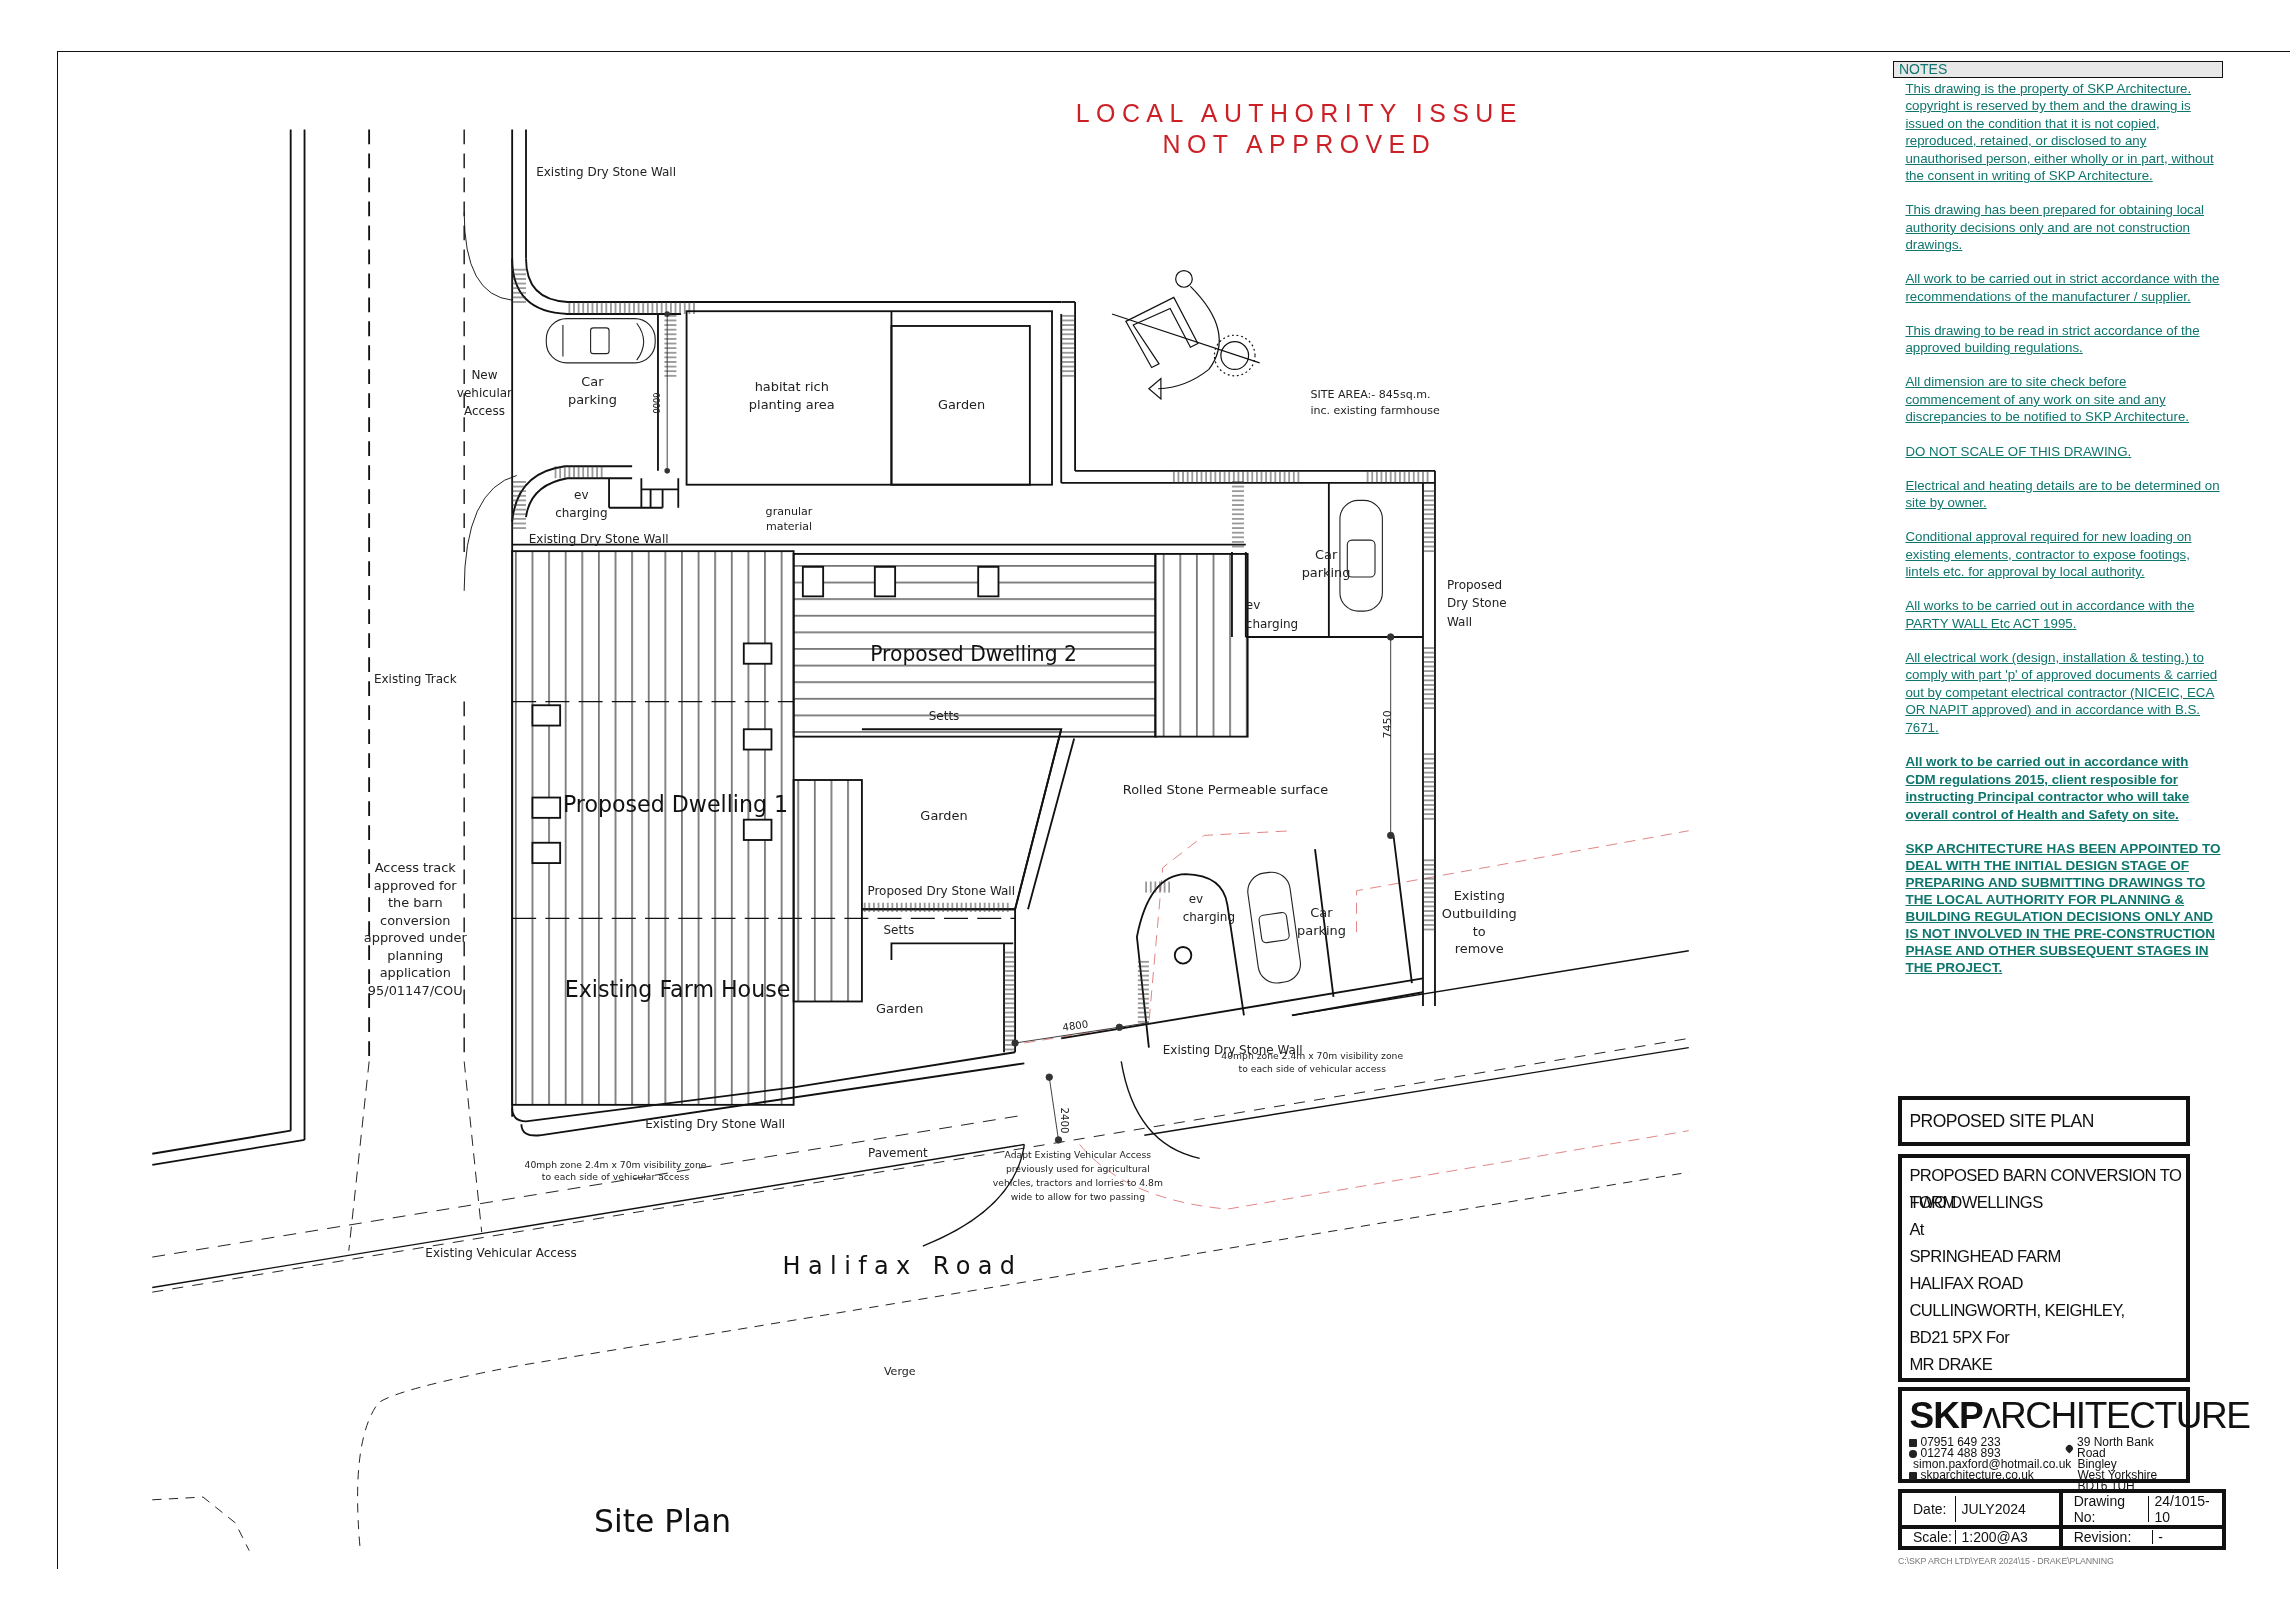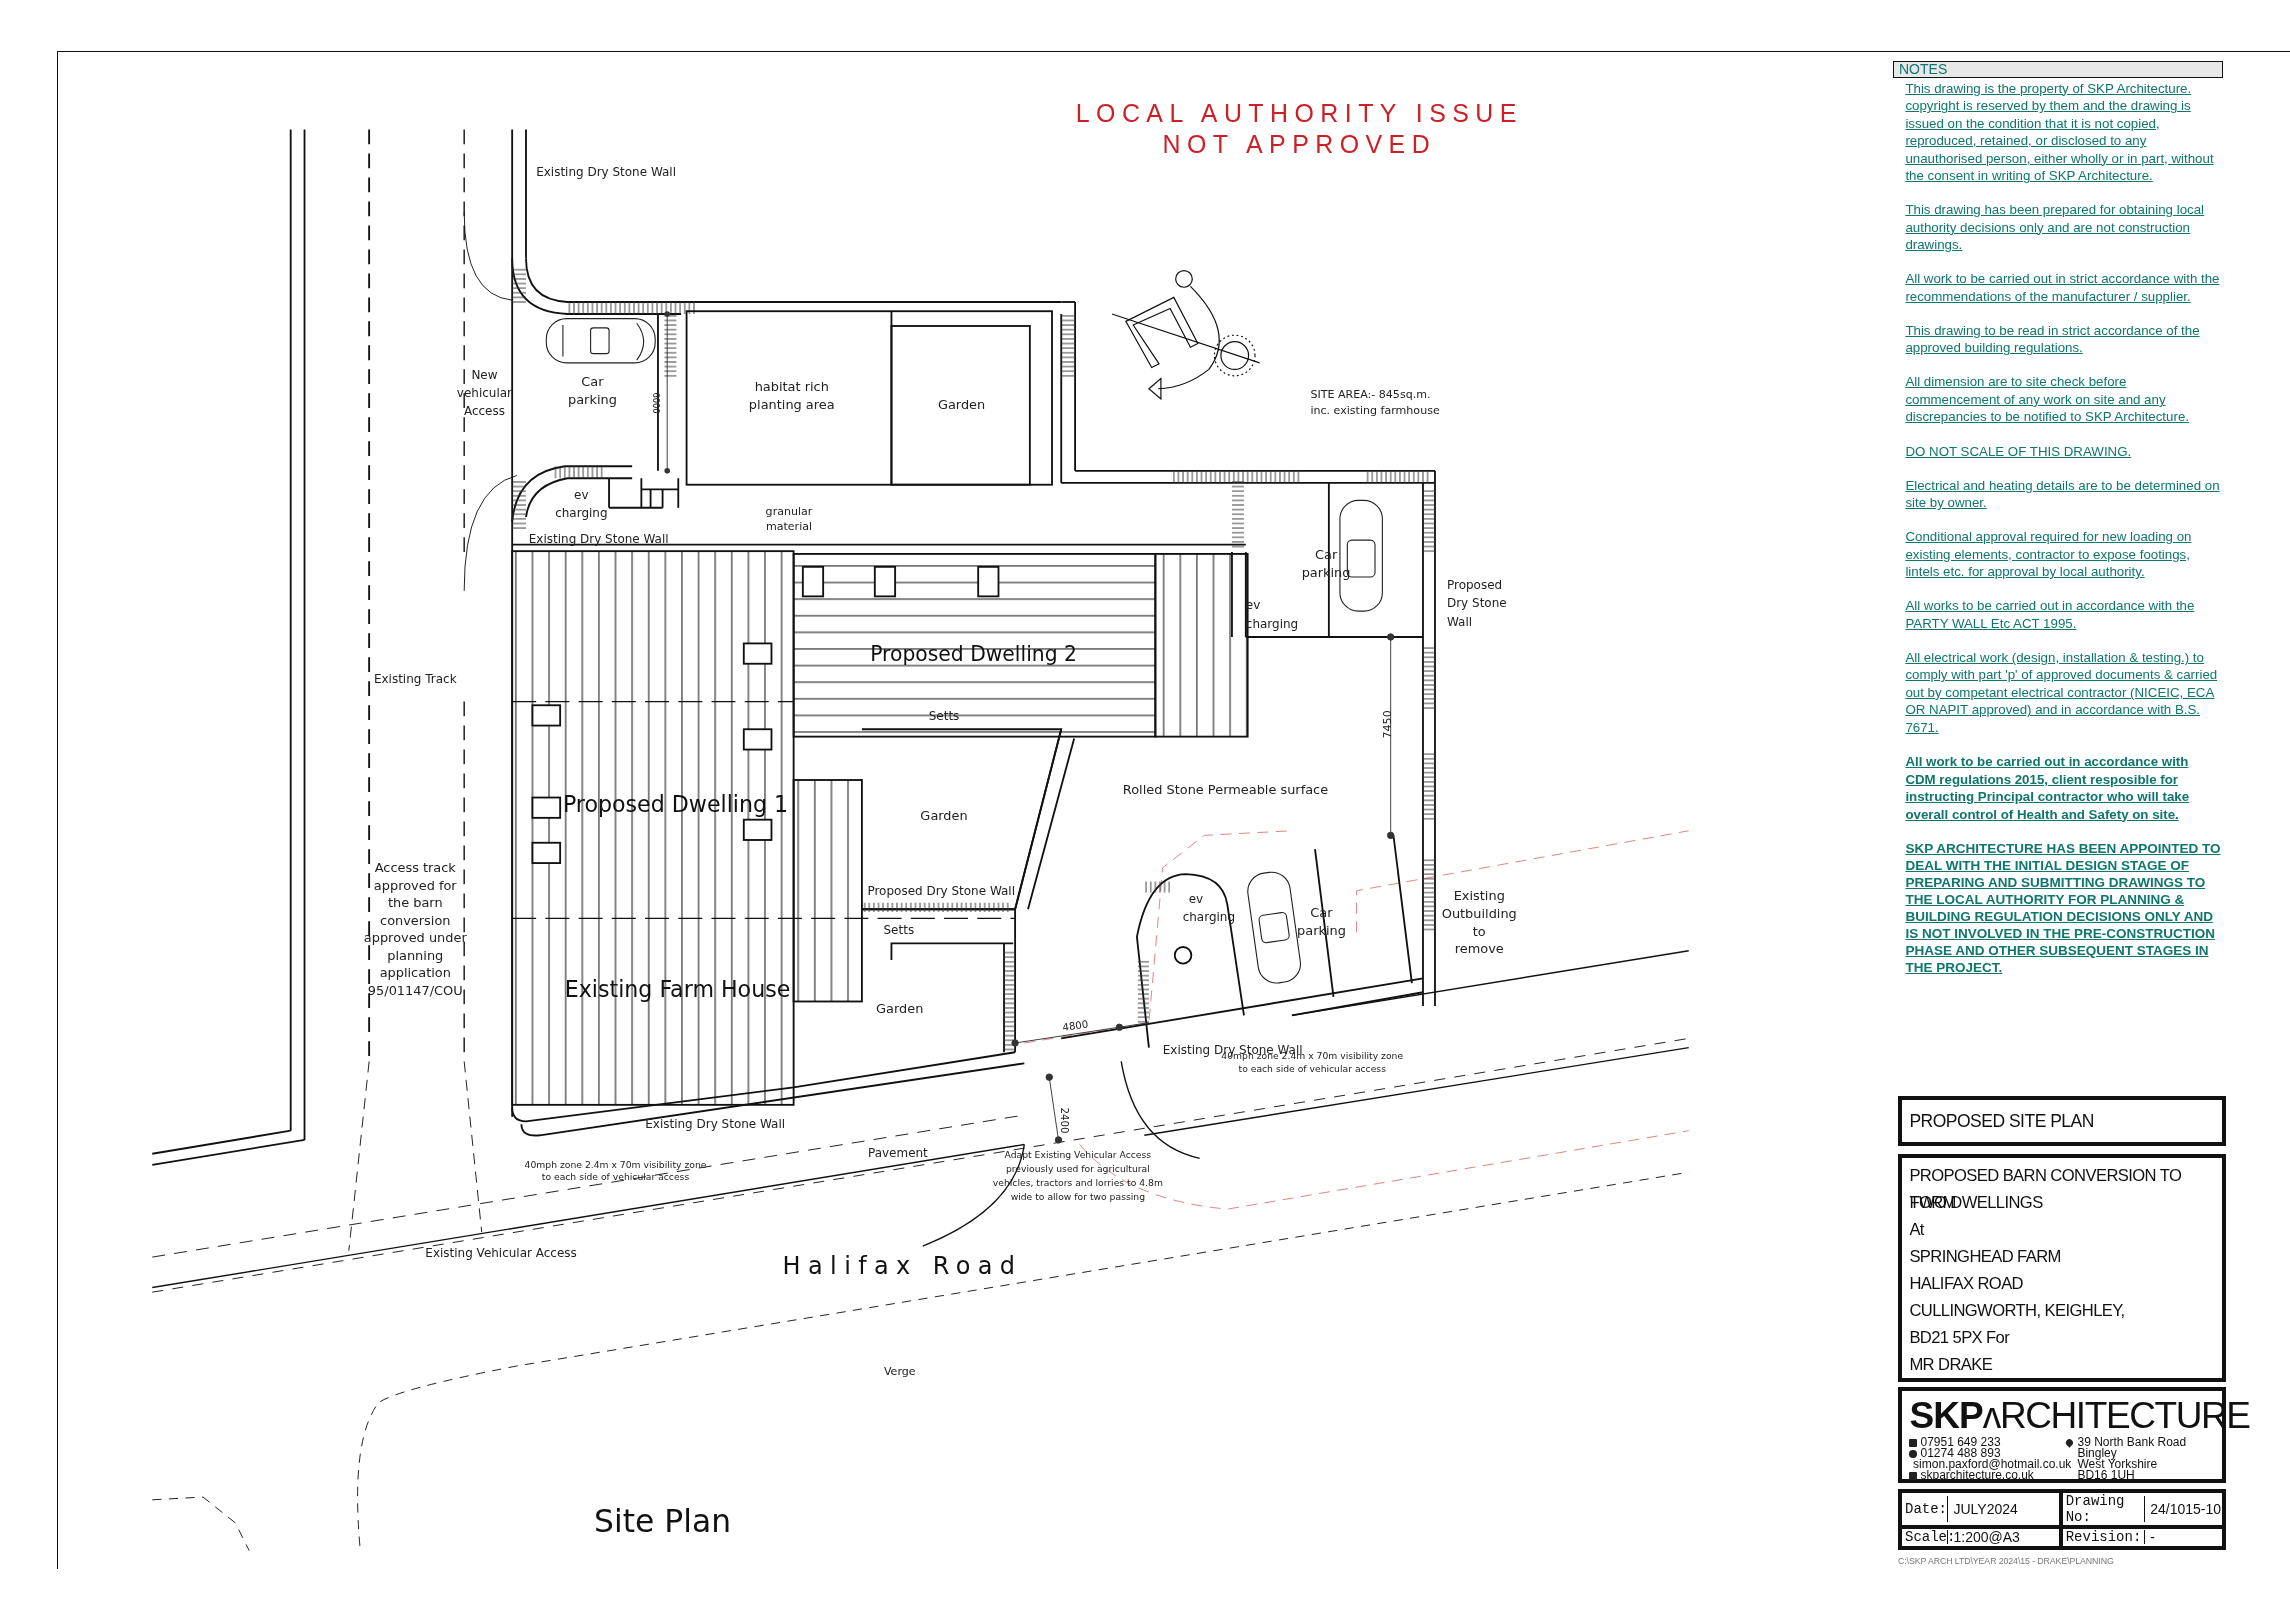--- a/index.html
+++ b/index.html
@@ -6,35 +6,35 @@
   body { width:2291px; height:1620px; position:relative; overflow:hidden; font-family:"Liberation Sans", sans-serif; color:#111; }
   .frame-top { position:absolute; left:57px; top:51px; width:2233px; height:0; border-top:1.8px solid #111; }
   .frame-left { position:absolute; left:57px; top:51px; width:0; height:1518px; border-left:1.8px solid #111; }
   #plan { position:absolute; left:0; top:0; width:1901px; height:1620px; }
   .notes-box { position:absolute; left:1898px; top:61px; width:323px; font-size:13.3px; line-height:17.5px; color:#0f766e; }
   .notes-head { border:1.4px solid #111; background:#e8e8e8; height:14.8px; line-height:14.8px; font-size:14px; padding-left:5.5px; margin-left:-5.5px; width:323px; }
   .notes-body { padding-left:7.4px; padding-top:1.8px; }
   .note { margin:0 0 16.6px 0; white-space:normal;text-decoration:underline; }
   .note.bold { font-weight:bold; }
   .note.caps { font-weight:bold; font-size:13.5px; line-height:17px; }
-  .tb { position:absolute; left:1898px; border:4.6px solid #111; box-sizing:border-box; width:328px; background:#fff; }
+  .tb { position:absolute; left:1898px; border:4.6px solid #111; box-sizing:border-box; width:292px; background:#fff; }
   .tb-title { top:1096px; height:50px; padding:11px 0 0 7.4px; font-family:"Liberation Sans", sans-serif; font-size:17.5px; letter-spacing:-0.5px; transform-origin:left; }
   .tb-project { top:1154px; height:228px; padding:3.7px 0 0 7.4px; font-size:16.6px; }
   .tb-project div { height:27px; line-height:27px; letter-spacing:-0.6px; }
   .tb-logo { top:1387px; height:96px; padding:3.7px 7.4px; }
   .logo-line { font-size:37px; font-weight:bold; letter-spacing:-0.9px; line-height:41px; white-space:nowrap; }
   .logo-line .arch { font-weight:normal; letter-spacing:-1.4px; }
   .contact { display:flex; font-size:12px; line-height:11px; margin-top:1.8px; }
   .contact .col { width:157px; }
   .contact .row { display:flex; align-items:center; }
   .ic { display:inline-block; width:7.4px; height:7.4px; background:#222; margin-right:3.7px; border-radius:0.9px; }
   .ic.round { border-radius:50% 50% 50% 0; transform:rotate(-45deg); }
   .meta-grid { position:absolute; left:1898px; top:1489px; width:328px; height:61px; border:4.6px solid #111; box-sizing:border-box; background:#111; display:grid; grid-template-columns:157px 1fr; grid-template-rows:1fr 1fr; gap:3.7px; }
   .cell { background:#fff; display:flex; align-items:center; font-size:14px; }
-  .cell .k { width:42px; padding-left:3px; border-right:1.4px solid #111; height:80%; display:flex; align-items:center;font-family:Liberation Mono, monospace; }
+  .cell .k { width:42px; padding-left:11px; border-right:1.4px solid #111; height:80%; display:flex; align-items:center; }
   .cell .k.wide { width:78px; }
   .cell .v { padding-left:5.5px; }
   .path { position:absolute; left:1898px; top:1556px; font-size:8.8px; color:#777; letter-spacing:-0.1px; }
 </style>
 </head>
 <body>
 
 <div class="frame-top"></div>
 <div class="frame-left"></div>
 

